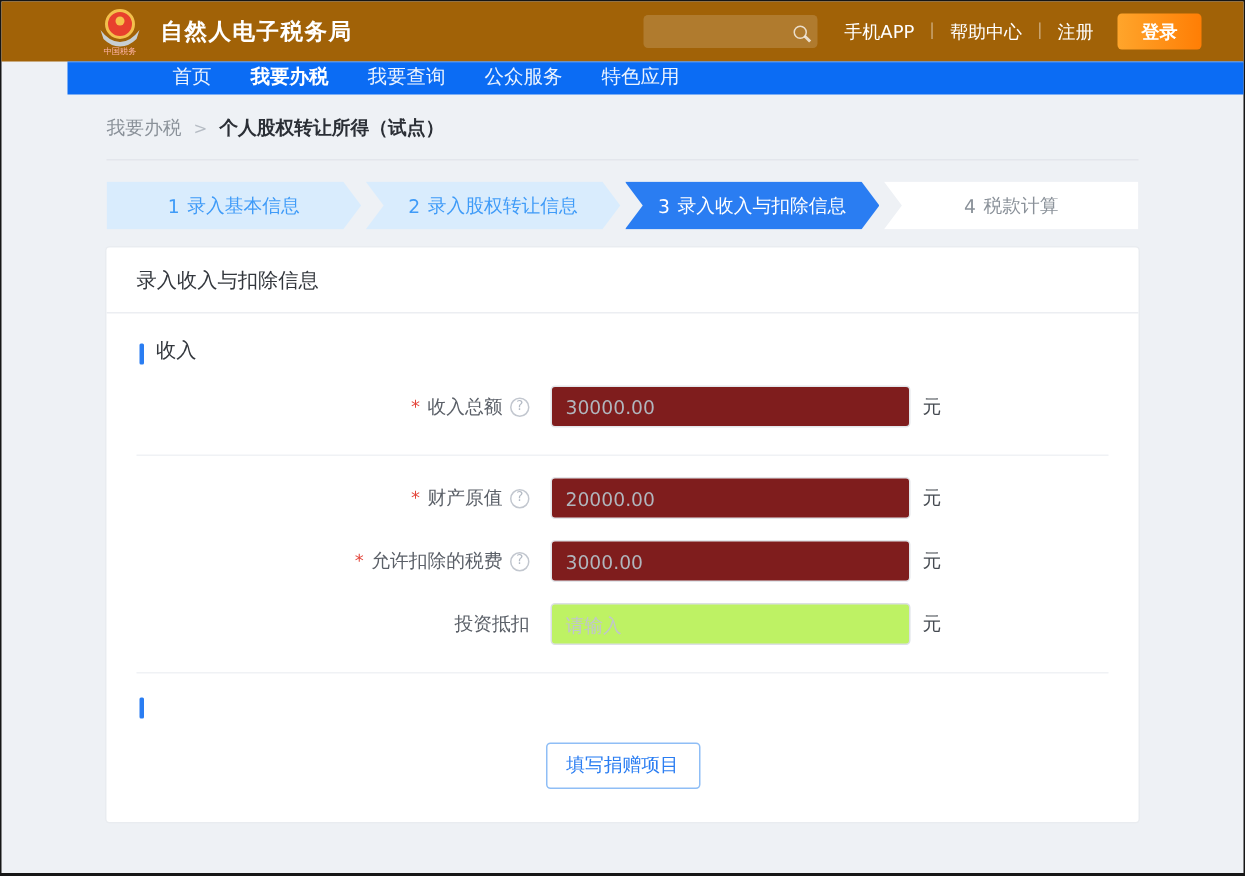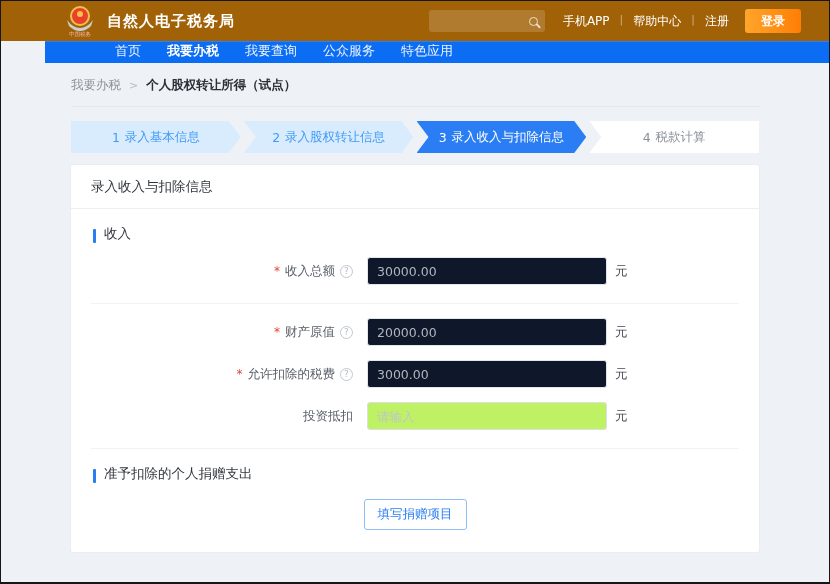--- a/index.html
+++ b/index.html
@@ -89,21 +89,21 @@
     width:13px; height:13px; border:1px solid #c2c7cf; border-radius:50%;
     color:#b3bac4; font-size:9px; display:inline-flex; align-items:center; justify-content:center;
     cursor:pointer; flex:0 0 auto;
   }
   .help-icon::after { content:'?'; }
   .field-input {
     width:240px; height:28px; margin-left:14px; padding:0 9px;
     border:1px solid #dcdfe5; border-radius:3px; font-size:12.5px; font-family:inherit;
     color:#3a3f46; background:#bef264; outline:none;
   }
-  .field-input:disabled { background:#0f172a; color:#b1b6bd; border-color:#e3e6ea; }
+  .field-input:disabled { background:#7f1d1d; color:#b1b6bd; border-color:#e3e6ea; }
   .field-input::placeholder { color:#c0c5cd; }
   .unit { font-size:12.5px; color:#454a51; margin-left:8px; }
   .divider { height:1px; background:#f0f2f5; margin:18px 20px 0; }
   .donate-row { display:flex; justify-content:center; margin-top:16px; }
   .ghost-btn {
     background:#fff; border:1px solid #8fbef6; color:#2a7df2; border-radius:3px;
     font-size:12.5px; padding:6px 13px; cursor:pointer; font-family:inherit;
   }
 
   
@@ -215,21 +215,20 @@
         <span>投资抵扣</span>
       </div>
       <input class="field-input" placeholder="请输入" style="">
       <span class="unit">元</span>
     </div>
 
     <div class="divider"></div>
 
     <div class="section-head">
       <span class="section-bar"></span>
-      <span class="section-title">准予扣除的个人捐赠支出</span>
     </div>
     <div class="donate-row">
       <button class="ghost-btn">填写捐赠项目</button>
     </div>
   </div>
 
   <div class="foot-spacer"></div>
 
 </div>
 

